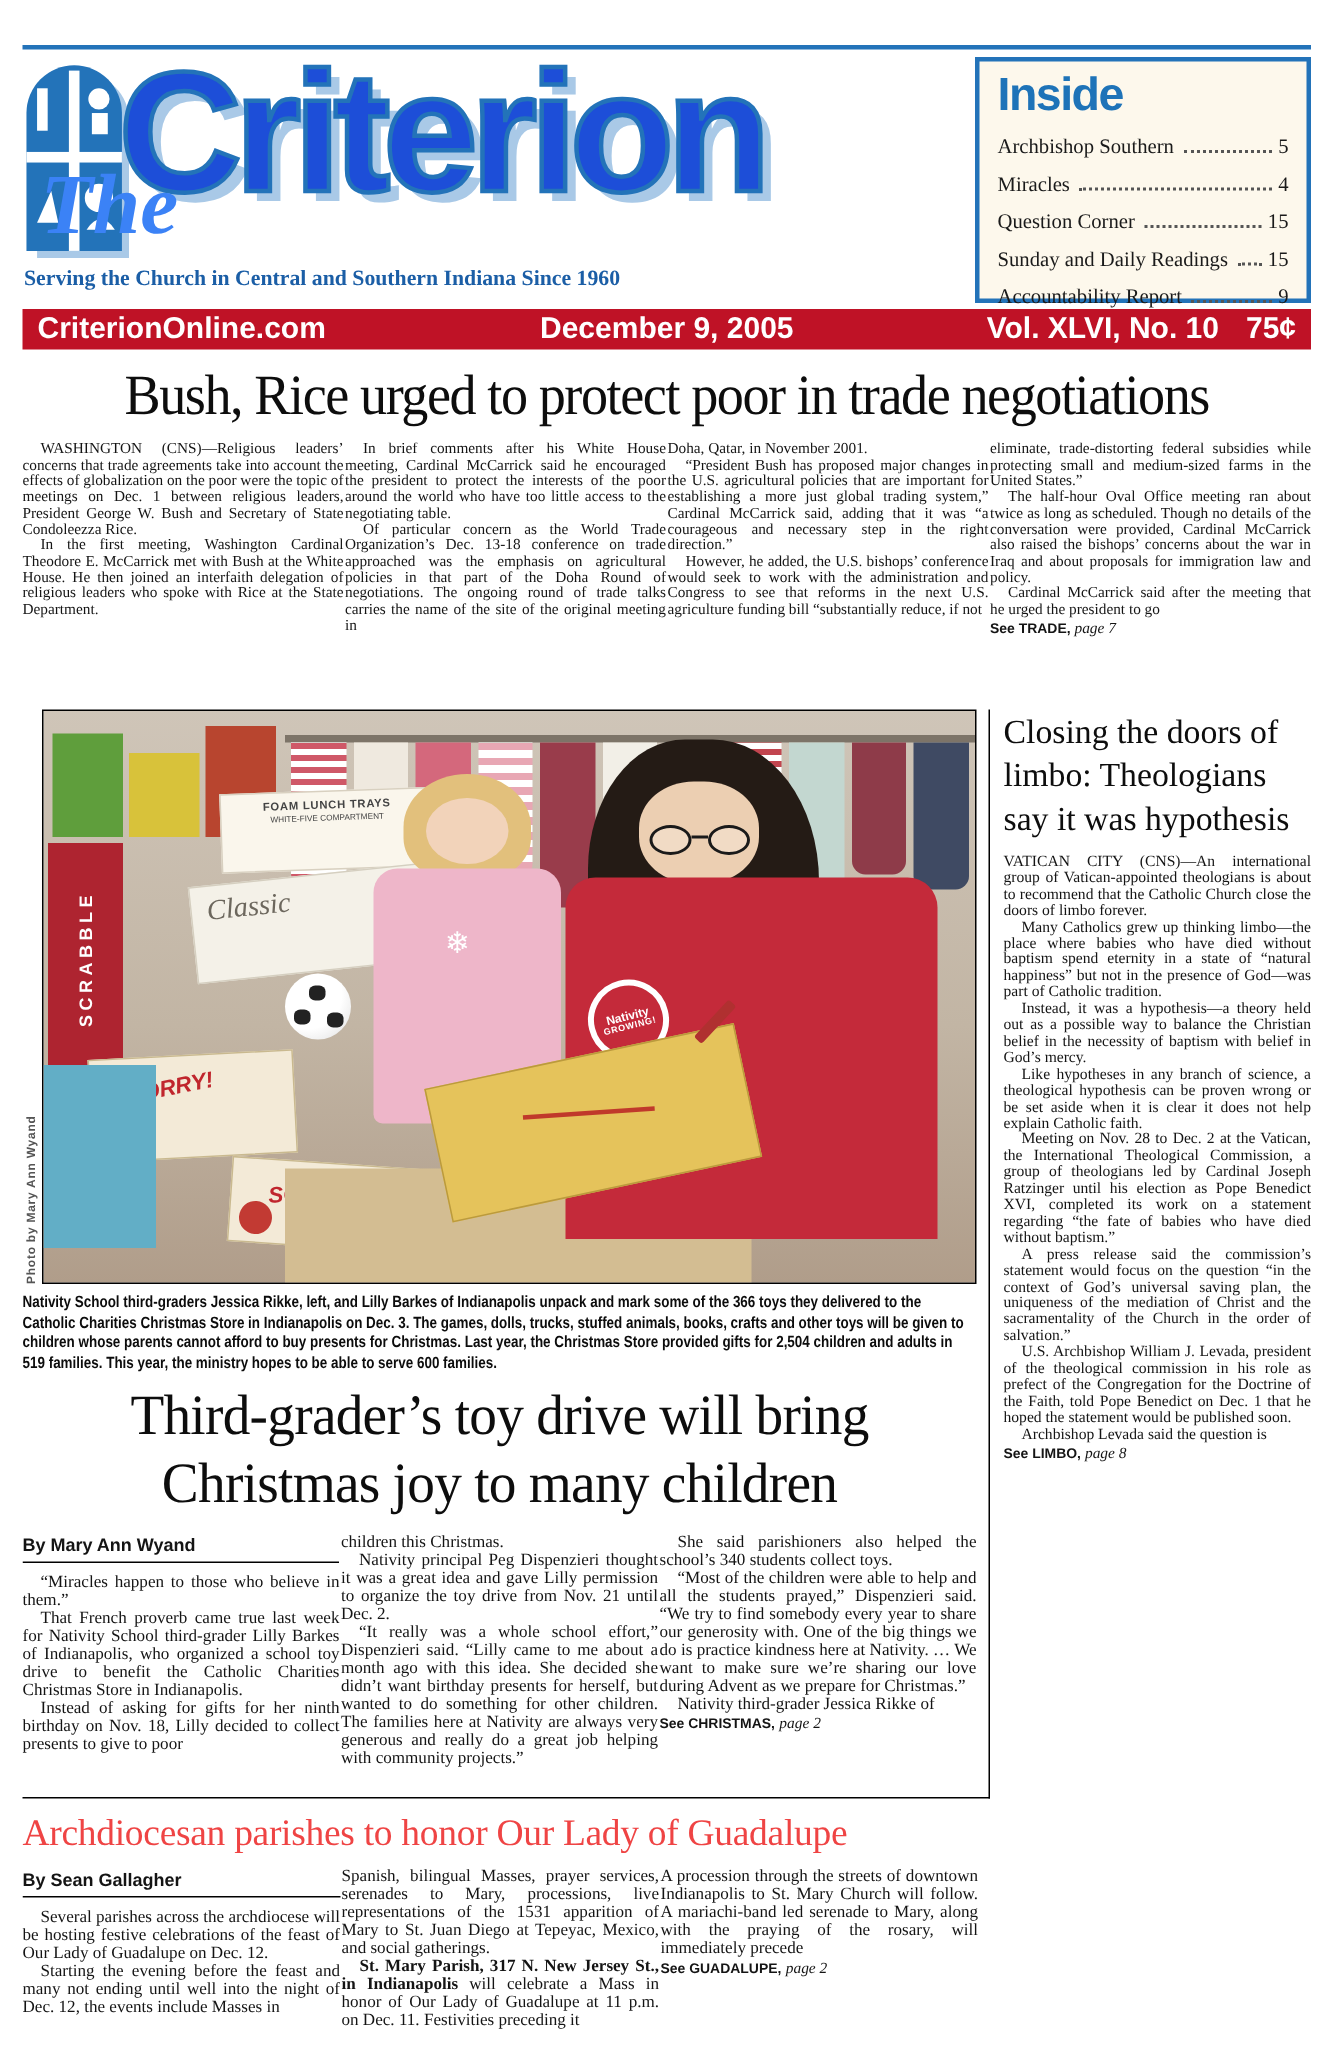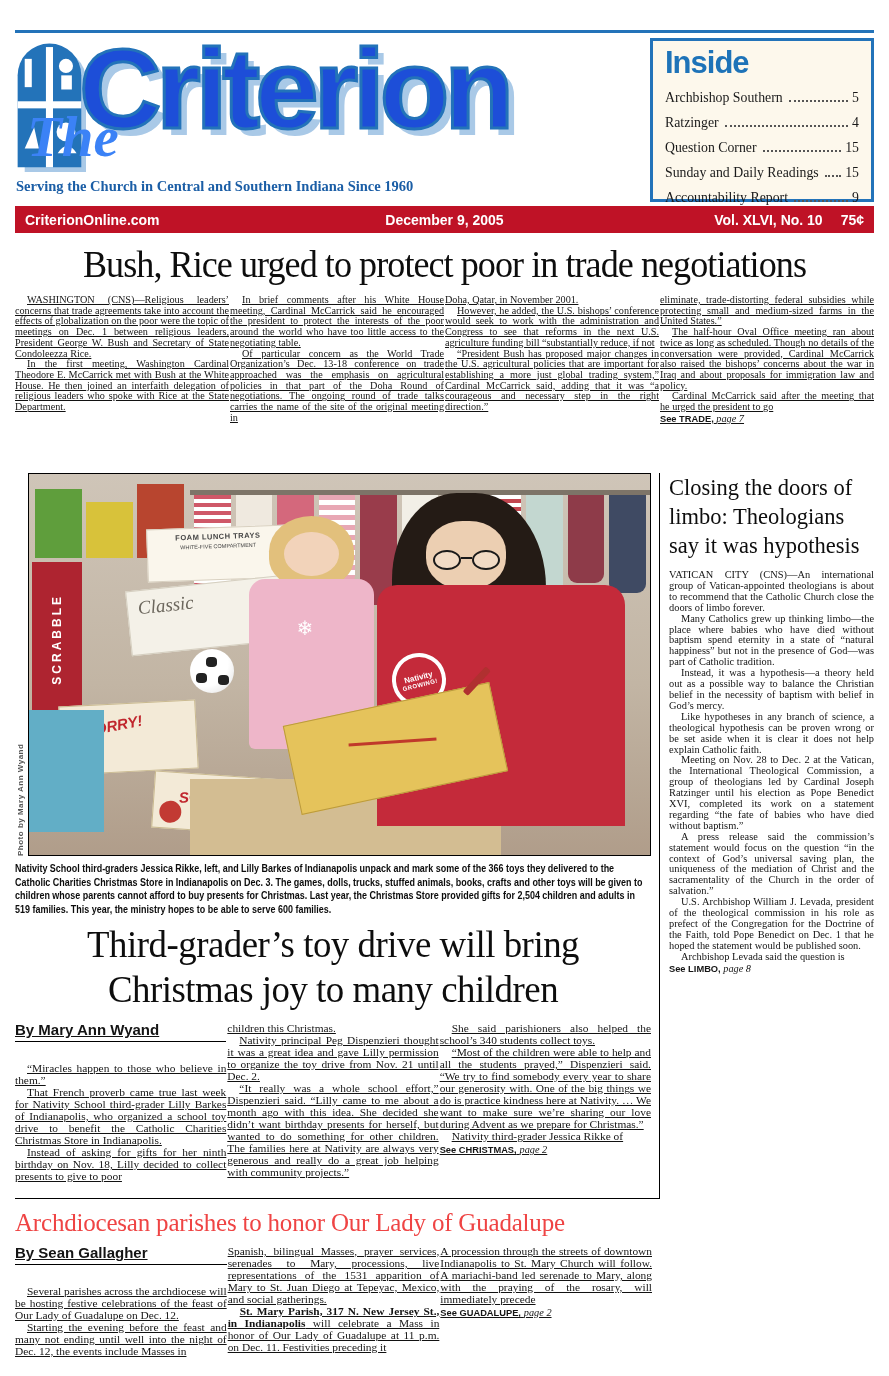--- a/index.html
+++ b/index.html
@@ -42,33 +42,33 @@
     font-family:"Liberation Sans",sans-serif;font-weight:bold;font-size:31px;
     color:#1e73b8;letter-spacing:-1px;margin:0 0 6px;
   }
   .toc-row{display:flex;align-items:baseline;font-size:13.8px;margin-top:9px;color:#1a1a1a;}
   .toc-dots{flex:1;border-bottom:2px dotted #555;margin:0 4px 3px 6px;min-width:10px;}
 
   
   .datebar{
     margin-top:3px;height:27px;background:var(--red);color:#fff;
     display:flex;align-items:center;padding:0 10px;
-    font-family:"Liberation Sans",sans-serif;font-weight:bold;font-size:14px;
+    font-family:"Liberation Sans",sans-serif;font-weight:bold;font-size:20px;
   }
   .datebar .site{flex:1;}
   .datebar .date{flex:1;text-align:center;}
   .datebar .vol{flex:1;display:flex;justify-content:flex-end;gap:18px;}
 
   
   .lead-headline{
     font-size:38px;font-weight:400;letter-spacing:-1px;white-space:nowrap;
     text-align:center;margin:9px 0 9px;transform:scaleX(.95);transform-origin:center;
     color:#0d0d0d;
   }
-  .body-cols{display:flex;gap:1px;text-decoration:underline;}
+  .body-cols{display:flex;gap:1px;}
   .col{flex:1;text-align:justify;font-size:10.2px;line-height:10.7px;color:#141414;}
   .col p{margin:0;text-indent:12px;}
   .col.cont .paras p:first-child{text-indent:0;}
   .lead-cols{height:172px;overflow:hidden;}
   .jump{text-align:left;margin-top:1px;}
   .jump .see{font-family:"Liberation Sans",sans-serif;font-weight:bold;font-size:9.3px;}
   .jump .pg{font-style:italic;font-size:10.3px;}
 
   
   .mid{display:flex;margin-top:6px;align-items:stretch;}
@@ -183,22 +183,22 @@
   }
   .caption-spacer{height:62px;}
   .caption-abs{position:absolute;left:0;top:0;}
 
   
   .toy-headline{
     text-align:center;font-size:38px;line-height:45px;font-weight:400;letter-spacing:-.5px;
     margin:4px 6px 10px;transform:scaleX(.97);transform-origin:center;color:#0d0d0d;
   }
   .byline{
-    font-family:"Liberation Sans",sans-serif;font-weight:bold;font-size:15px;
-    border-bottom:1.5px solid #000;padding:2px 0 5px;margin-bottom:20px;
+    font-family:"Liberation Sans",sans-serif;font-weight:bold;font-size:12px;
+    border-bottom:1.5px solid #000;padding:2px 0 5px;margin-bottom:7px;
   }
   .toy-cols .col,.guad-cols .col{font-size:11.4px;line-height:12px;}
   .toy-cols{height:176px;overflow:hidden;padding-bottom:4px;}
 
   
   .guadalupe{width:645px;padding-right:8px;}
   .guad-headline{
     font-size:25px;font-weight:400;letter-spacing:-.2px;margin:10px 0 8px;color:#ef4444;white-space:nowrap;
   }
   .guad-cols{height:116px;overflow:hidden;}
@@ -230,21 +230,21 @@
     </div>
 
     <div class="inside-box">
       <div class="inside-title">Inside</div>
       <div class="toc-row">
         <span>Archbishop Southern</span>
         <span class="toc-dots"></span>
         <span>5</span>
       </div>
       <div class="toc-row">
-        <span>Ratzinger</span>
+        <span>Miracles</span>
         <span class="toc-dots"></span>
         <span>4</span>
       </div>
       <div class="toc-row">
         <span>Question Corner</span>
         <span class="toc-dots"></span>
         <span>15</span>
       </div>
       <div class="toc-row">
         <span>Sunday and Daily Readings</span>
@@ -278,22 +278,22 @@
     </div>
     <div class="col">
       <div class="paras">
           <p>In brief comments after his White House meeting, Cardinal McCarrick said he encouraged the president to protect the interests of the poor around the world who have too little access to the negotiating table.</p>
           <p>Of particular concern as the World Trade Organization’s Dec. 13-18 conference on trade approached was the emphasis on agricultural policies in that part of the Doha Round of negotiations. The ongoing round of trade talks carries the name of the site of the original meeting in</p>
         </div>
     </div>
     <div class="col cont">
       <div class="paras">
           <p>Doha, Qatar, in November 2001.</p>
+          <p>“President Bush has proposed major changes in the U.S. agricultural policies that are important for establishing a more just global trading system,” Cardinal McCarrick said, adding that it was “a courageous and necessary step in the right direction.”</p>
           <p>However, he added, the U.S. bishops’ conference would seek to work with the administration and Congress to see that reforms in the next U.S. agriculture funding bill “substantially reduce, if not</p>
-          <p>“President Bush has proposed major changes in the U.S. agricultural policies that are important for establishing a more just global trading system,” Cardinal McCarrick said, adding that it was “a courageous and necessary step in the right direction.”</p>
         </div>
     </div>
     <div class="col cont">
       <div class="paras">
           <p>eliminate, trade-distorting federal subsidies while protecting small and medium-sized farms in the United States.”</p>
           <p>The half-hour Oval Office meeting ran about twice as long as scheduled. Though no details of the conversation were provided, Cardinal McCarrick also raised the bishops’ concerns about the war in Iraq and about proposals for immigration law and policy.</p>
           <p>Cardinal McCarrick said after the meeting that he urged the president to go</p>
         </div>
       <div class="jump">
         <span class="see">See TRADE,</span>

